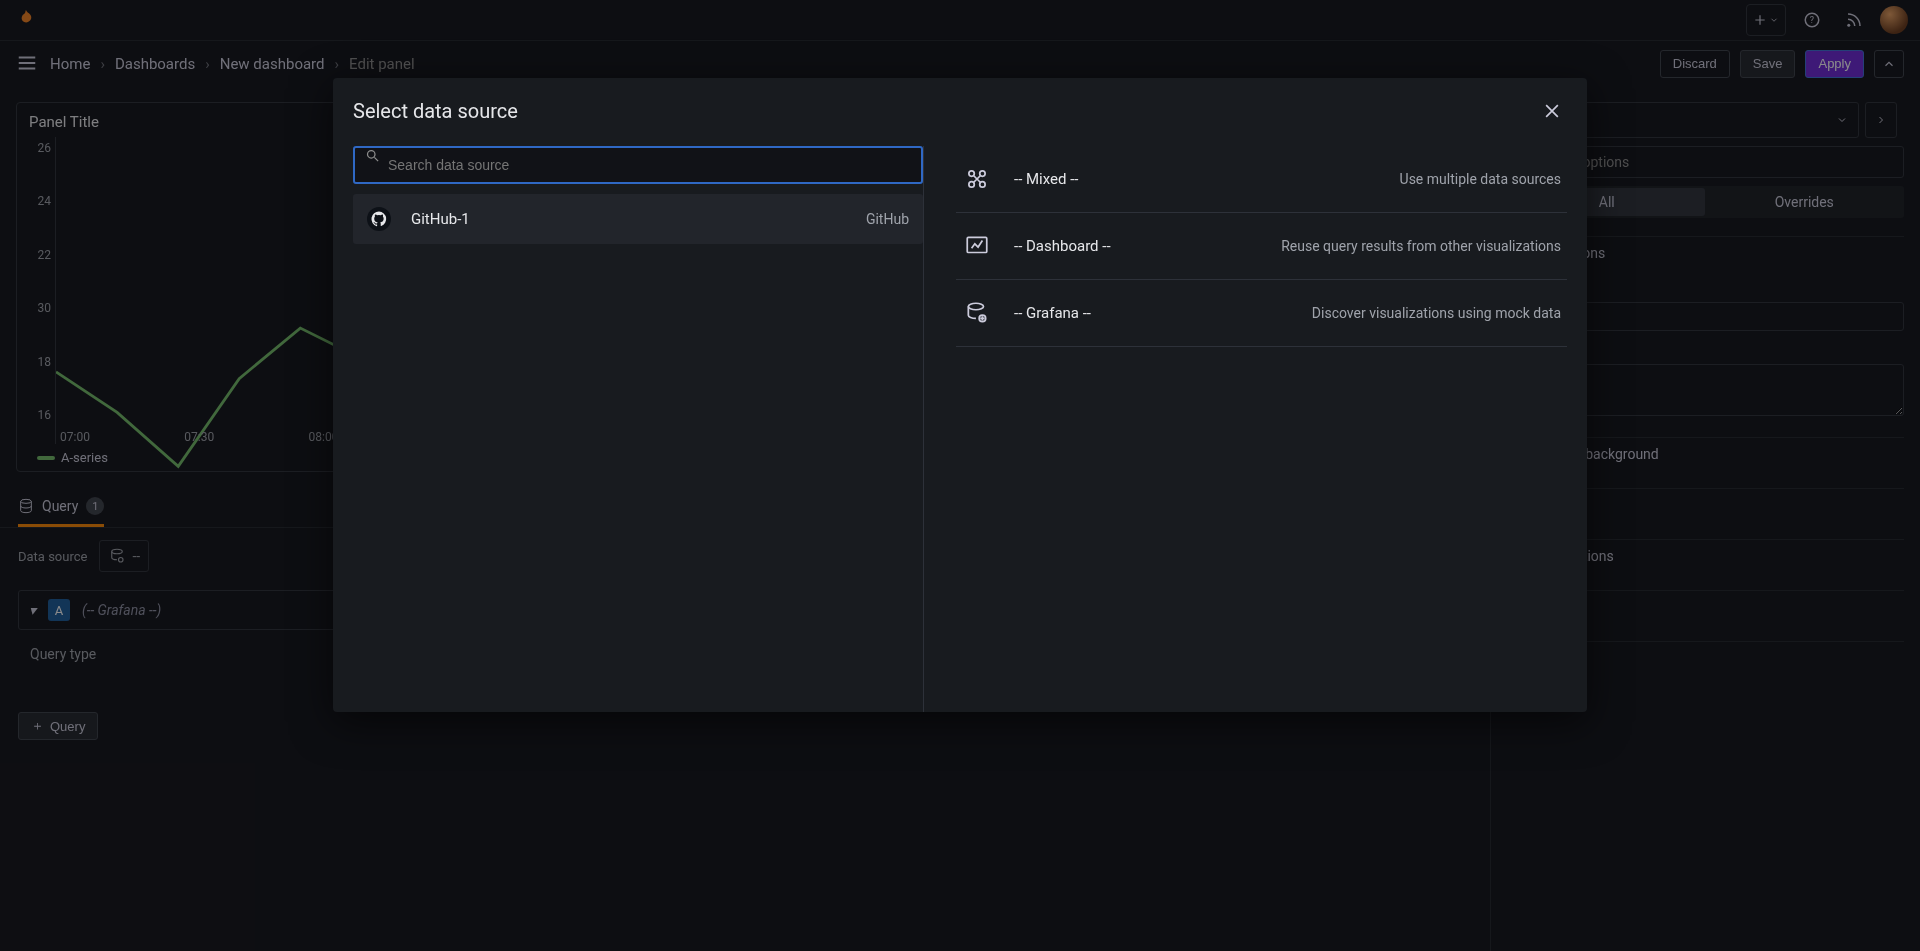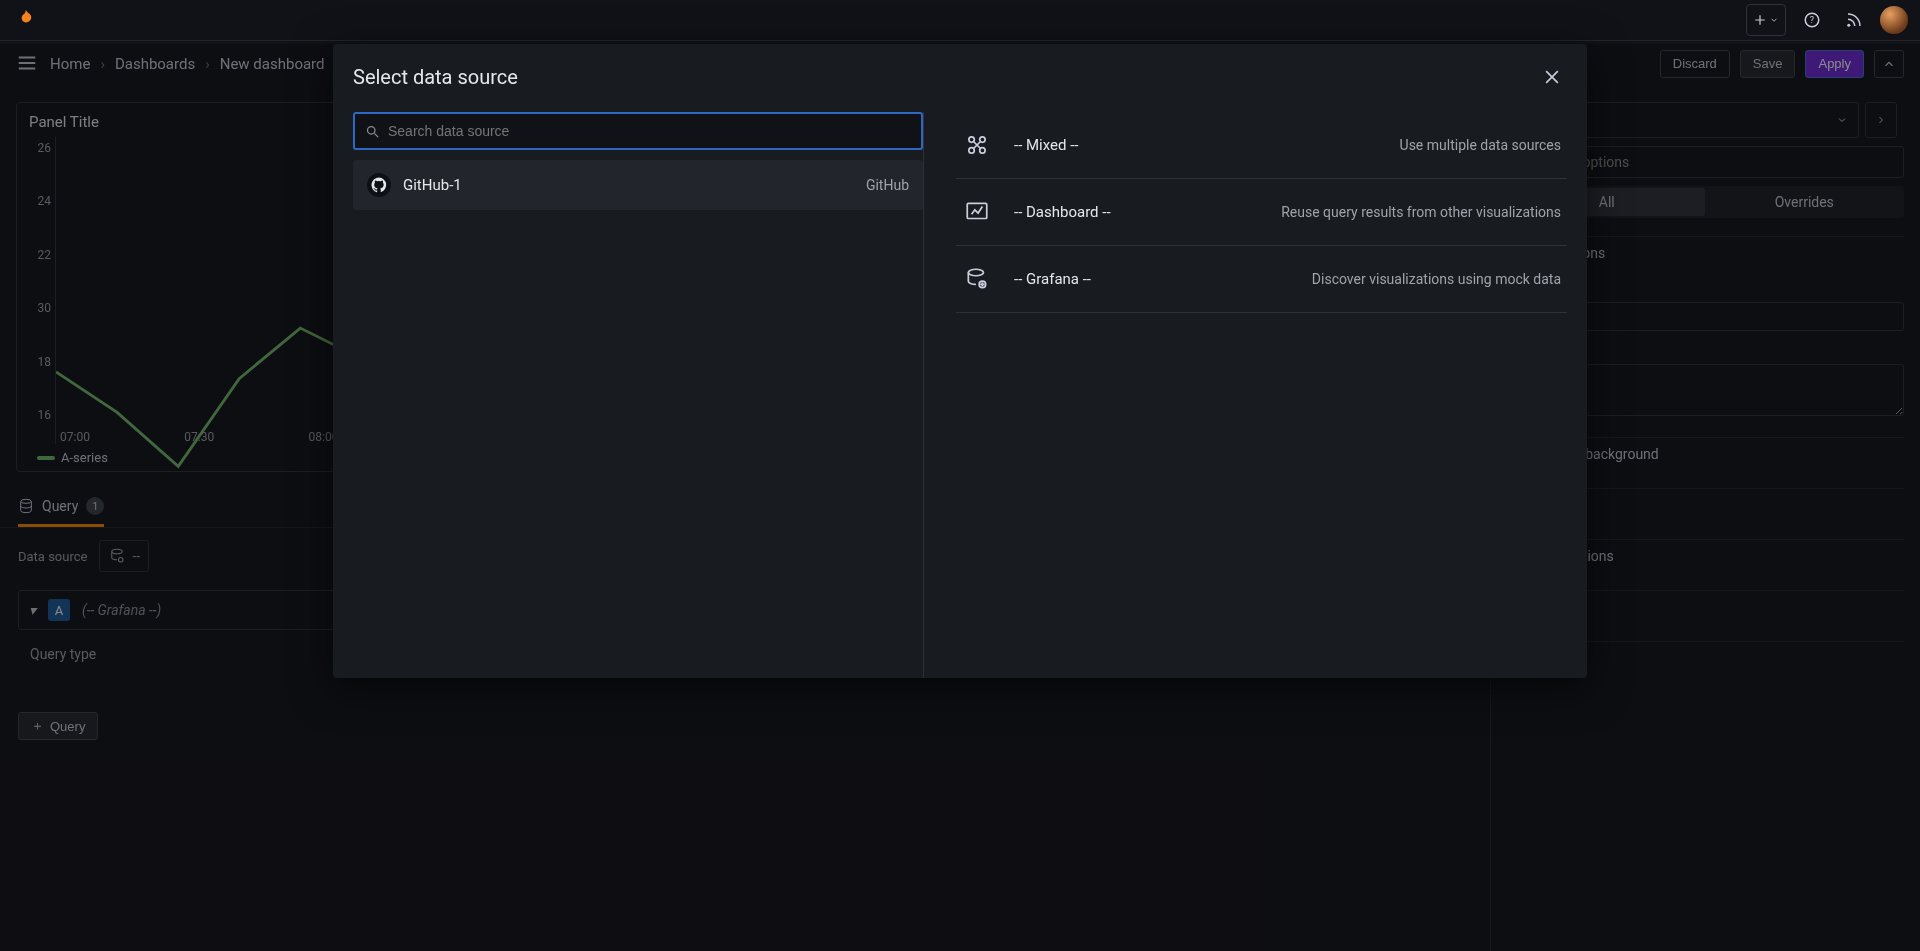--- a/index.html
+++ b/index.html
@@ -281,21 +281,21 @@
     border-top: 1px solid #22252b;
     color: #ccccdc;
     font-size: 14px;
   }
 
   
   .modal-overlay {
     position: absolute; inset: 0;
     background: rgba(10,10,12,0.48);
     display: flex; align-items: flex-start; justify-content: center;
-    margin-top: 44px;
+    padding-top: 78px;
   }
   .modal {
     width: 1254px;
     height: 634px;
     background: #181b1f;
     border-radius: 4px;
     display: flex; flex-direction: column;
     box-shadow: 0 10px 40px rgba(0,0,0,0.6);
   }
   .modal-head {
@@ -316,34 +316,34 @@
     flex: 1;
     border-left: 1px solid #2d3139;
     padding-left: 32px;
     display: flex; flex-direction: column;
   }
   .ds-search {
     height: 38px;
     border: 2px solid #2f68c4;
     border-radius: 3px;
     background: #111217;
-    display: flex; align-items: center; gap: 8px;
+    display: flex; gap: 8px;
     padding: 0 10px;
     color: #8e8e8e;
   }
   .ds-search input {
     flex: 1; background: transparent; border: none; outline: none;
     color: #ccccdc; font-size: 14px;
   }
   .ds-item {
     margin-top: 10px;
     height: 50px;
     border-radius: 3px;
     background: #22252b;
-    display: flex; align-items: center; gap: 12px;
+    display: flex; align-items: center; gap: 20px;
     padding: 0 14px;
     justify-content: flex-end;
   }
   .ds-item .ico { width: 24px; height: 24px; border-radius: 50%; background:#0d1117; display:flex;align-items:center;justify-content:center;color:#fff; }
   .ds-item .name { font-size: 15px; color: #e6e7ea; }
   .ds-item .type { margin-left: auto; color: #9fa3ab; font-size: 14px; }
 
   .builtin {
     display: flex; align-items: center; gap: 22px;
     padding: 18px 6px;

